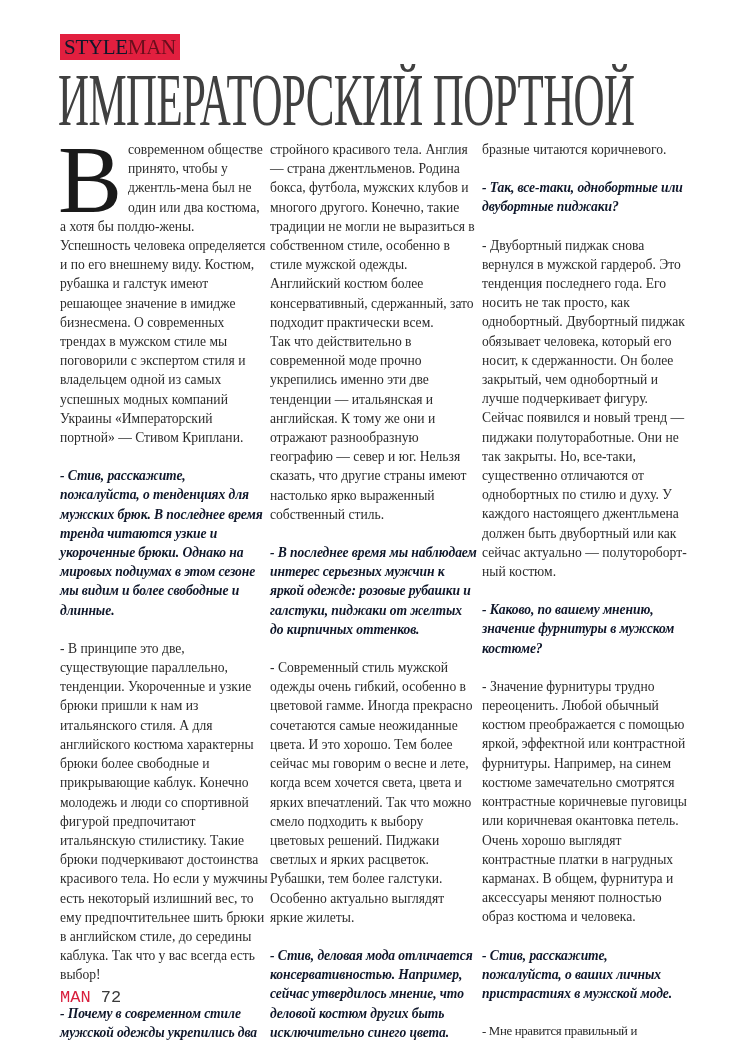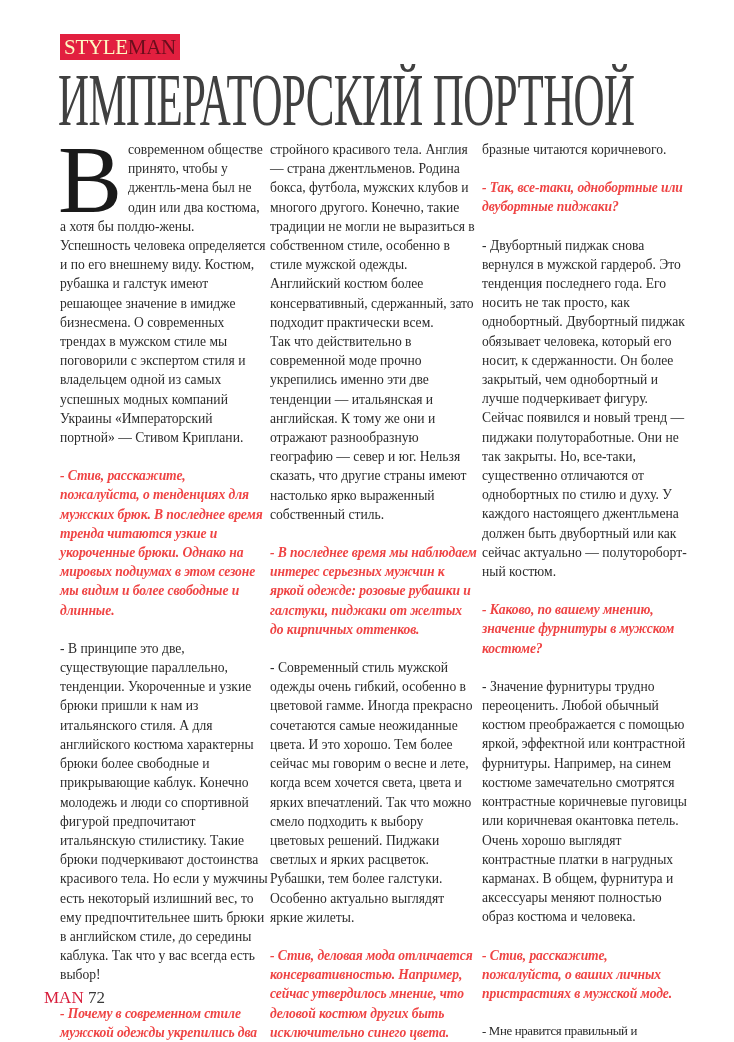--- a/index.html
+++ b/index.html
@@ -1,37 +1,37 @@
 <!DOCTYPE html>
 <html><head>
 <meta charset="utf-8">
 <style>
   html, body { margin: 0; padding: 0; background: #ffffff; }
   body { width: 734px; height: 1042px; position: relative; overflow: hidden;
          font-family: "DejaVu Serif", "Liberation Serif", serif; color: #2a2a2a; }
   .badge { position: absolute; left: 60px; top: 34px; height: 26px; padding: 0 4px;
            background: #e21f3f; display: flex; align-items: center;
            font-family: "Liberation Serif", serif; font-size: 21px; line-height: 26px; letter-spacing: -0.3px; }
-  .badge .style { color: #fef9c3; }
+  .badge .style { color: #0f172a; }
   .badge .man { color: #6a0e1c; }
   .title { position: absolute; left: 58px; top: 64px; width: 620px; height: 72px; overflow: hidden;
            font-family: "Liberation Serif", serif; font-size: 74px; line-height: 72px; color: #404040;
            white-space: nowrap; letter-spacing: -1px; }
   .title span { display: inline-block; transform: scaleX(0.58); transform-origin: left top; }
   .col { position: absolute; top: 140px; width: 208px; font-family: "Liberation Serif", serif;
          font-size: 13.6px; line-height: 19.2px; color: #2b2b2b; }
   .col1 { left: 60px; }
   .col2 { left: 270px; }
   .col3 { left: 482px; }
   .col p { margin: 0 0 19px 0; }
-  .col p.q { color: #ef4444; font-style: italic; font-weight: bold; letter-spacing: -0.1px; }
+  .col p.q { color: #0f172a; font-style: italic; font-weight: bold; letter-spacing: -0.1px; }
   .col p.cont { margin-bottom: 0; }
   .dropcap { float: left; font-family: "Liberation Serif", serif; font-size: 96px; line-height: 72px;
              height: 72px; margin: 4px 6px 0 -2px; color: #1a1a1a; }
-  .footer { position: absolute; left: 44px; top: 988px; font-family: Liberation Serif, serif;
+  .footer { position: absolute; left: 60px; top: 988px; font-family: Liberation Mono, monospace;
             font-size: 17px; line-height: 20px; }
   .footer .brand { color: #d81e3c; }
   .footer .num { color: #3a3a3a; }
   .col3 .last { font-size: 12.9px; letter-spacing: -0.35px; }
 </style>
 </head>
 <body>
 
 <div class="badge">
   <span class="style">STYLE</span>

